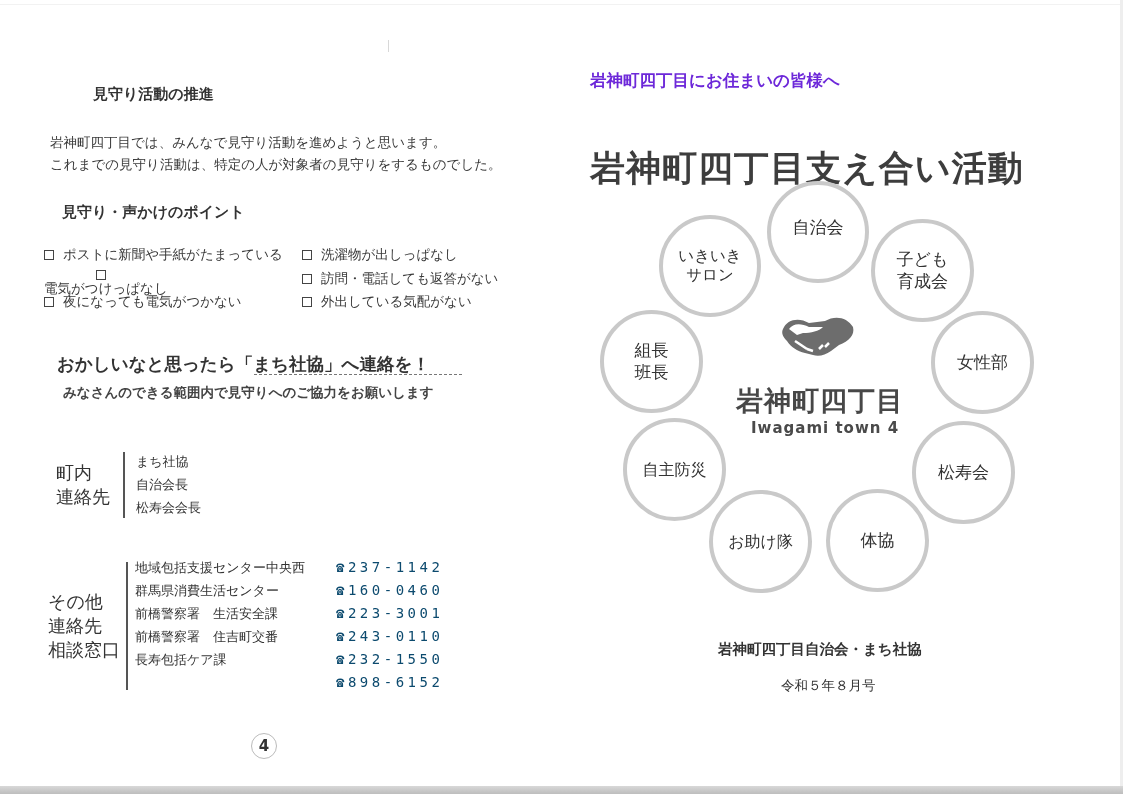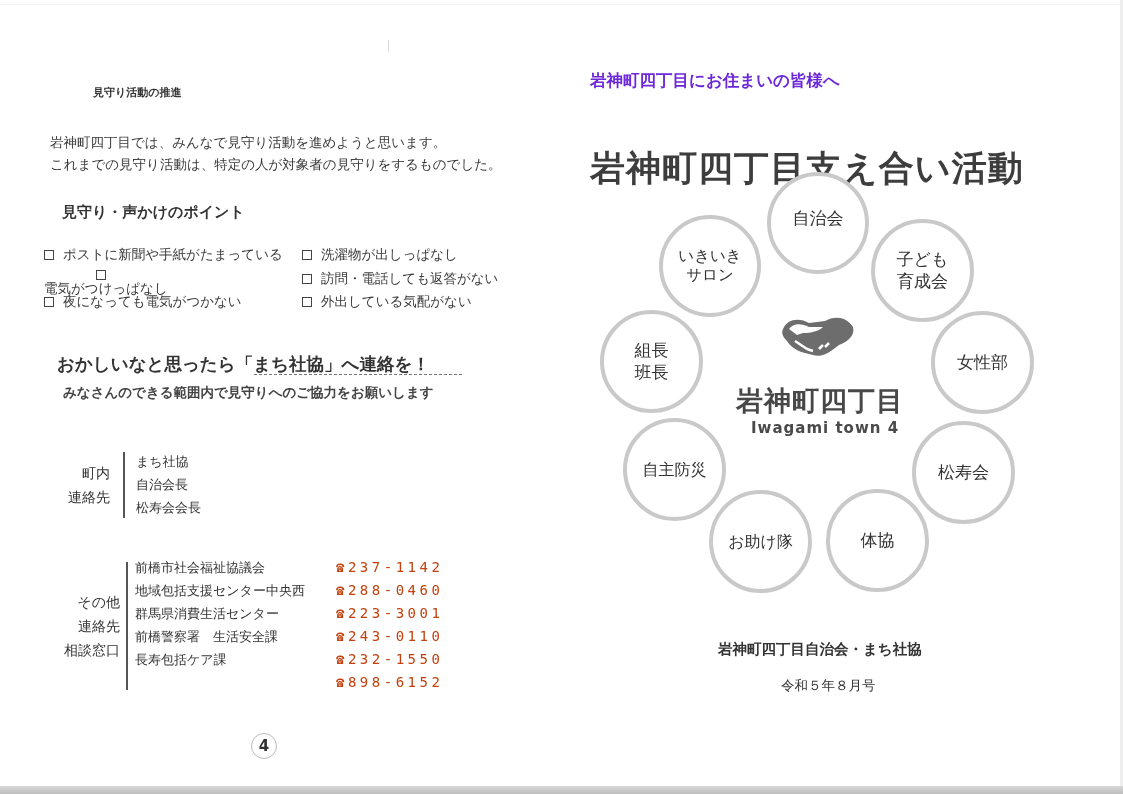--- a/index.html
+++ b/index.html
@@ -13,32 +13,32 @@
     position:absolute; left:0; top:786px; width:1123px; height:8px;
     background:linear-gradient(#d8d8d8,#bdbdbd);
   }
   .right-edge {
     position:absolute; left:1120px; top:0; width:3px; height:786px; background:#eeeeee;
   }
   .top-edge { position:absolute; left:0; top:4px; width:1123px; height:1px; background:#f2f2f2; }
   .fold-mark { position:absolute; left:388px; top:40px; width:1px; height:12px; background:#d8d8d8; }
 
   
-  .h-section { font-size:11px; font-weight:bold; color:#333; }
+  .h-section { font-size:15px; font-weight:bold; color:#333; }
   .body-text { font-size:13.5px; color:#3a3a3a; line-height:22px; }
   .check-list { font-size:13.5px; color:#3a3a3a; }
   .check-item { position:absolute; white-space:nowrap; display:flex; align-items:center; }
   .cb { display:inline-block; width:8px; height:8px; border:1.5px solid #444; margin-right:9px; }
   .call-line { font-size:17.5px; font-weight:bold; color:#333; white-space:nowrap; }
   .call-underline { position:absolute; left:254px; top:374px; width:208px; height:0; border-top:1px dashed #777; }
   .call-sub { font-size:13.5px; font-weight:bold; color:#444; white-space:nowrap; }
-  .contact-label { font-size:14px; color:#333; text-align:right; line-height:24px; }
+  .contact-label { font-size:18px; color:#333; text-align:left; line-height:24px; }
   .vbar { position:absolute; width:1.5px; background:#555; }
   .contact-item { font-size:13px; color:#333; white-space:pre; line-height:23px; }
-  .phone { font-size:14px; color:#c2410c; letter-spacing:3.5px; line-height:23px; font-family:"DejaVu Sans Mono","Liberation Mono",monospace; white-space:nowrap;}
+  .phone { font-size:14px; color:#0c4a6e; letter-spacing:3.5px; line-height:23px; font-family:"DejaVu Sans Mono","Liberation Mono",monospace; white-space:nowrap;}
   .page-num {
     position:absolute; left:251px; top:733px; width:24px; height:24px; border-radius:50%;
     border:1px solid #bbb; text-align:center; line-height:24px; font-size:15px; color:#333; font-weight:bold;
   }
 
   
   .greeting { font-size:16.5px; color:#6d28d9; white-space:nowrap; font-weight:bold; }
   .main-title { font-size:35px; font-weight:bold; color:#3d3d3d; white-space:nowrap; letter-spacing:1px; }
   .org-circle {
     position:absolute; border-radius:50%; border:4px solid #c9c9c9; box-sizing:border-box;
@@ -116,43 +116,43 @@
     <div class="contact-item">松寿会会長</div>
   </div>
 
   <div class="abs contact-label" style="left:48px; top:590px; width:72px;">
     <div>その他</div>
     <div>連絡先</div>
     <div>相談窓口</div>
   </div>
   <div class="vbar" style="left:126px; top:562px; height:128px;"></div>
   <div class="abs" style="left:135px; top:556px;">
-    <div class="contact-item">前橋市社会福祉協議会</div>
     <div class="contact-item">地域包括支援センター中央西</div>
     <div class="contact-item">群馬県消費生活センター</div>
     <div class="contact-item">前橋警察署　生活安全課</div>
+    <div class="contact-item">前橋警察署　住吉町交番</div>
     <div class="contact-item">長寿包括ケア課</div>
   </div>
   <div class="abs" style="left:336px; top:556px;">
     <div class="phone">☎237-1142</div>
-    <div class="phone">☎288-0460</div>
+    <div class="phone">☎160-0460</div>
     <div class="phone">☎223-3001</div>
     <div class="phone">☎243-0110</div>
     <div class="phone">☎232-1550</div>
     <div class="phone">☎898-6152</div>
   </div>
 
   <div class="page-num">4</div>
 </div>
 
 <div>
   <div class="abs greeting" style="left:590px; top:70px;">岩神町四丁目にお住まいの皆様へ</div>
   <div class="abs main-title" style="left:590px; top:118px;margin-top:27px;">岩神町四丁目支え合い活動</div>
 
-  <div class="org-circle" style="left:767px; top:172px; width:102px; height:102px;">
+  <div class="org-circle" style="left:767px; top:181px; width:102px; height:102px;">
     <span class="org-label fs-l" style="margin-top:-8px;">自治会</span>
   </div>
   <div class="org-circle" style="left:659px; top:215px; width:102px; height:102px;">
     <span class="org-label fs-m">いきいき
 サロン</span>
   </div>
   <div class="org-circle" style="left:871px; top:219px; width:103px; height:103px;">
     <span class="org-label fs-l">子ども
 育成会</span>
   </div>

